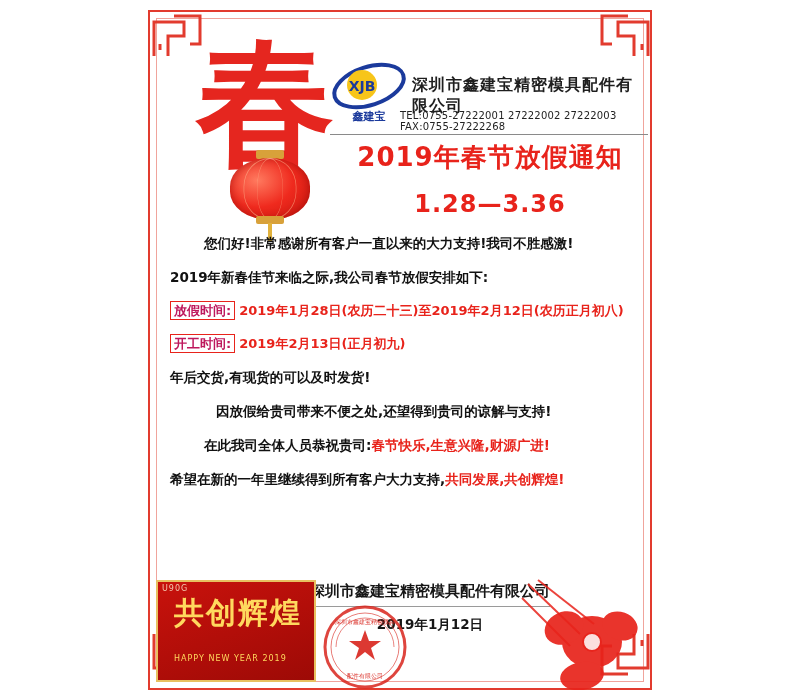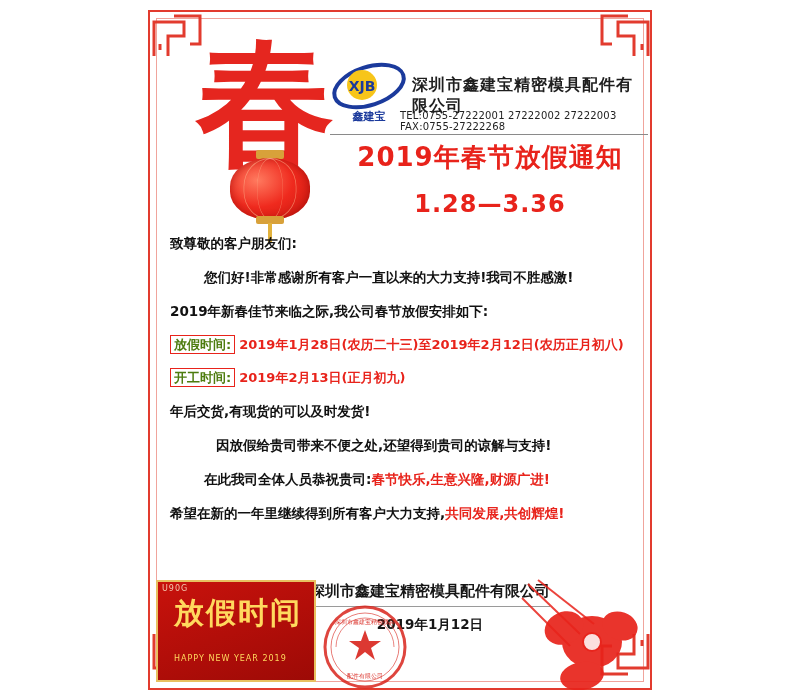--- a/index.html
+++ b/index.html
@@ -200,21 +200,21 @@
   .line.indent3 { padding-left: 46px; }
   .red { color: #e8231b; }
   .redline {
     font-family: "DejaVu Sans", sans-serif;
     font-size: 13px;
     font-weight: bold;
     line-height: 33px;
     white-space: nowrap;
   }
   .boxed {
-    color: #4d7c0f;
+    color: #be185d;
     border: 1px solid #e8231b;
     padding: 1px 3px;
     margin-right: 4px;
   }
 
   
   .foot-rule {
     position: absolute;
     left: 300px;
     top: 606px;
@@ -377,21 +377,20 @@
   </div>
 
   <div class="company-name">深圳市鑫建宝精密模具配件有限公司</div>
   <div class="company-tel">TEL:0755-27222001 27222002 27222003  FAX:0755-27222268</div>
   <div class="header-rule"></div>
 
   <div class="title">2019年春节放假通知</div>
   <div class="subtitle">1.28—3.36</div>
 
   <div class="body-area">
-    <div class="line">致尊敬的客户朋友们:</div>
     <div class="line indent2">您们好!非常感谢所有客户一直以来的大力支持!我司不胜感激!</div>
     <div class="line">2019年新春佳节来临之际,我公司春节放假安排如下:</div>
     <div class="redline indent1">
       <span class="boxed">放假时间:</span><span class="red">2019年1月28日(农历二十三)至2019年2月12日(农历正月初八)</span>
     </div>
     <div class="redline indent1">
       <span class="boxed">开工时间:</span><span class="red">2019年2月13日(正月初九)</span>
     </div>
     <div class="line">年后交货,有现货的可以及时发货!</div>
     <div class="line indent3">因放假给贵司带来不便之处,还望得到贵司的谅解与支持!</div>
@@ -413,21 +412,21 @@
       <circle cx="43" cy="43" r="34" fill="none" stroke="#d8241c" stroke-width="1" opacity="0.6"></circle>
       <polygon points="43,26 47,37 59,37 49,44 53,56 43,48 33,56 37,44 27,37 39,37" fill="#d8241c" opacity="0.9"></polygon>
       <path d="M14 43 A29 29 0 0 1 72 43" fill="none" stroke="#d8241c" stroke-width="0.8" opacity="0.7"></path>
       <text x="43" y="20" font-family="DejaVu Sans, sans-serif" font-size="6" fill="#d8241c" text-anchor="middle" opacity="0.9">深圳市鑫建宝精密模具</text>
       <text x="43" y="74" font-family="DejaVu Sans, sans-serif" font-size="6" fill="#d8241c" text-anchor="middle" opacity="0.9">配件有限公司</text>
     </svg>
   </div>
 
   <div class="hny-card">
     <div class="tag">U90G</div>
-    <div class="hny-text">放假时间</div>
+    <div class="hny-text">共创辉煌</div>
     <div class="hny-sub">HAPPY NEW YEAR 2019</div>
   </div>
 
   <div class="flower">
     <svg width="130" height="114" viewBox="0 0 130 114">
       <g fill="#e8231b" opacity="0.92">
         <ellipse cx="72" cy="66" rx="30" ry="26"></ellipse>
         <ellipse cx="44" cy="52" rx="20" ry="16" transform="rotate(-25 44 52)"></ellipse>
         <ellipse cx="100" cy="50" rx="18" ry="14" transform="rotate(20 100 50)"></ellipse>
         <ellipse cx="62" cy="100" rx="22" ry="14" transform="rotate(-10 62 100)"></ellipse>

